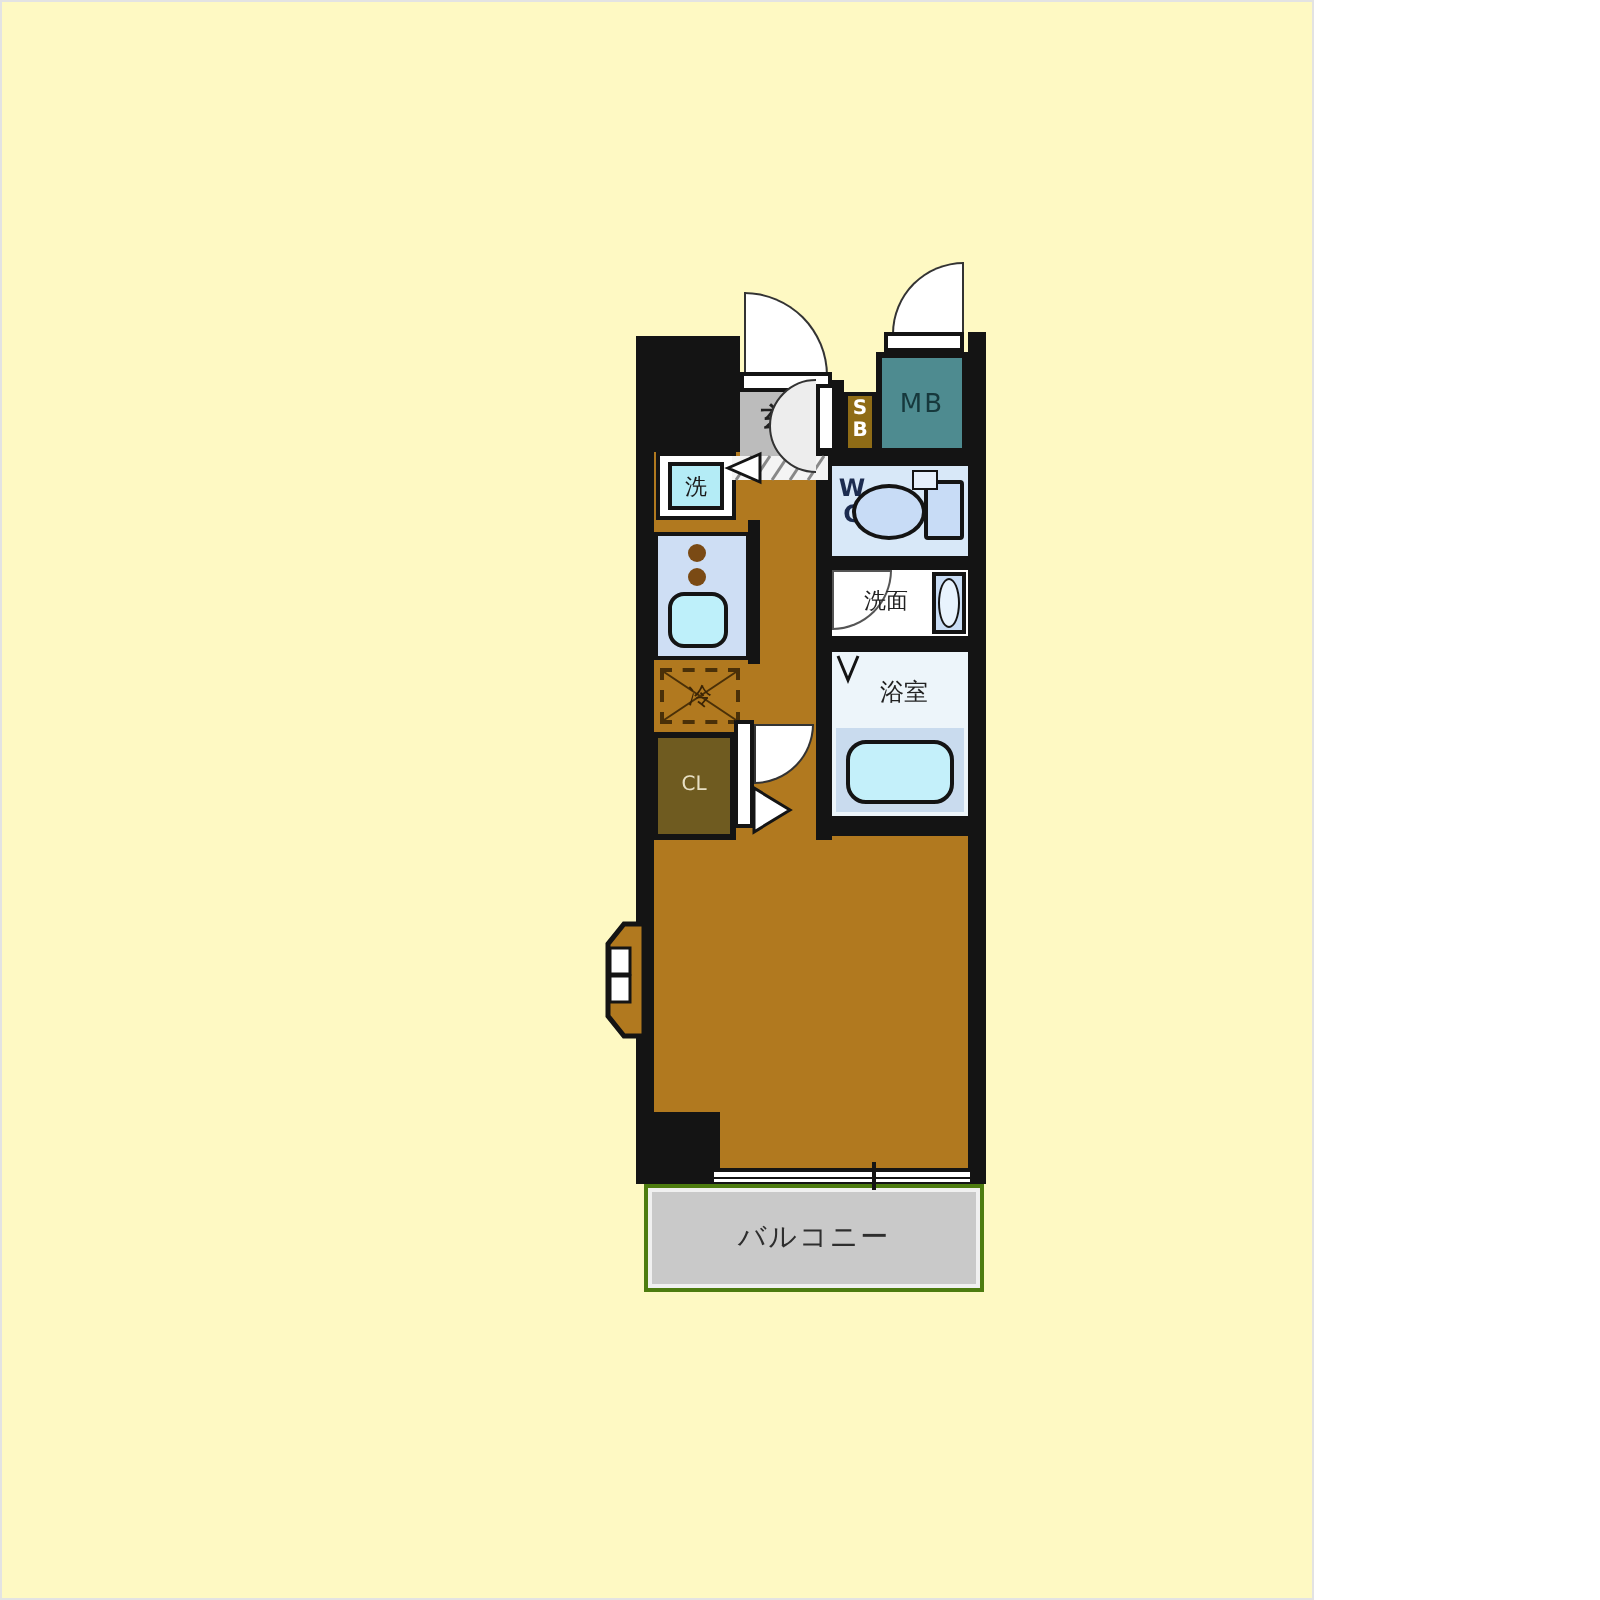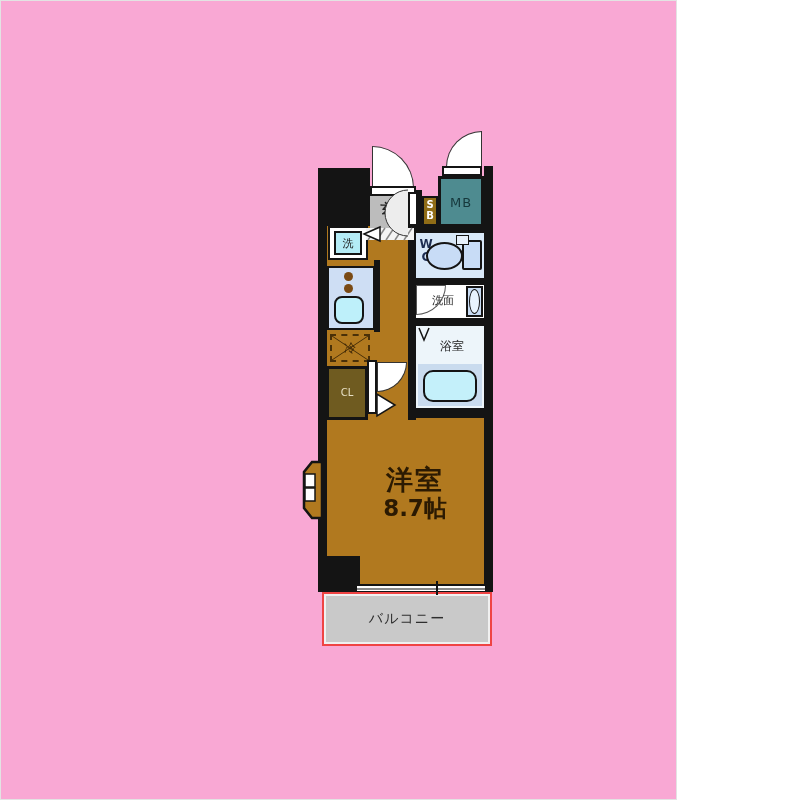--- a/index.html
+++ b/index.html
@@ -1,18 +1,18 @@
 <!DOCTYPE html>
 <html style="--wall: #141414; --floor: #b1791f; --entrance-floor: #bcbcbc; --shoe-box: #8f6c16; --meter-box: #4e8b90; --washer: #b4ecf6; --kitchen-counter: #cedef4; --sink: #bef0fa; --burner: #7a4a14; --wc-floor: #d8e8f8; --toilet: #c8dcf6; --washroom-floor: #ffffff; --vanity: #c8dcf4; --bathroom-floor: #edf5fa; --tub-area: #c9dbee; --bathtub: #c4f0fa; --closet: #6f5b20; --closet-text: #e8e0c4; --balcony-floor: #c9c9c9; --room-text: #2b1a02;"><head>
 <meta charset="utf-8">
 <style>
   html,body{margin:0;padding:0;background:#fff;}
-  #page{position:relative;width:657px;height:800px;background:#f9a8d4;
+  #page{position:relative;width:657px;height:800px;background:#fef9c3;
         box-shadow:inset 0 0 0 1px #e3e3e3;overflow:hidden;
-        font-family:"DejaVu Sans","Liberation Sans",sans-serif;padding-left:20px;}
+        font-family:"DejaVu Sans","Liberation Sans",sans-serif;}
   .abs{position:absolute;box-sizing:border-box;}
   .wall{position:absolute;background:var(--wall);box-sizing:border-box;}
   .leaf{position:absolute;background:#fff;border:2px solid var(--wall);box-sizing:border-box;}
   .arc{position:absolute;background:#fff;border:1.5px solid #333;box-sizing:border-box;}
   .fan{position:absolute;background:#fff;border:1.5px solid #333;box-sizing:border-box;}
   .stack{word-break:break-all;line-height:1.12;text-align:center;font-weight:bold;}
   .lbl{position:absolute;box-sizing:border-box;}
   svg{position:absolute;left:0;top:0;}
 </style>
 </head>
@@ -71,40 +71,36 @@
   <div class="fan" style="left:416px;top:285px;width:30px;height:30px;border-radius:0 0 100% 0;border-color:#555;"></div>
   <div class="lbl" style="left:432px;top:293px;width:36px;font-size:11px;color:#222;">洗面</div>
   <div class="abs" style="left:466px;top:286px;width:17px;height:31px;background:var(--vanity);border:2px solid var(--wall);"></div>
   <div class="abs" style="left:469px;top:289px;width:11px;height:25px;background:#e8f3fd;border:1.5px solid var(--wall);border-radius:50%;"></div>
 
   <div class="abs" style="left:416px;top:326px;width:68px;height:82px;background:var(--bathroom-floor);"></div>
   <div class="lbl" style="left:430px;top:338px;width:44px;text-align:center;font-size:12px;color:#222;">浴室</div>
   <div class="abs" style="left:418px;top:364px;width:64px;height:42px;background:var(--tub-area);"></div>
   <div class="abs" style="left:423px;top:370px;width:54px;height:32px;background:var(--bathtub);border:2px solid var(--wall);border-radius:10px;"></div>
 
-  <div class="lbl" style="left:330px;top:464px;width:170px;text-align:center;color:var(--room-text);font-weight:bold;">
-    <div style="font-size:27px;line-height:1.15;letter-spacing:2px;">洋室</div>
-    <div style="font-size:23px;line-height:1.2;">8.7帖</div>
-  </div>
 
   <div class="wall" style="left:318px;top:168px;width:52px;height:58px;"></div>
   <div class="wall" style="left:318px;top:226px;width:9px;height:330px;"></div>
   <div class="wall" style="left:318px;top:556px;width:42px;height:36px;"></div>
   <div class="wall" style="left:484px;top:166px;width:9px;height:426px;"></div>
   <div class="wall" style="left:412px;top:224px;width:72px;height:9px;"></div>
   <div class="wall" style="left:408px;top:224px;width:8px;height:196px;"></div>
   <div class="wall" style="left:412px;top:278px;width:72px;height:7px;"></div>
   <div class="wall" style="left:412px;top:318px;width:72px;height:8px;"></div>
   <div class="wall" style="left:408px;top:408px;width:84px;height:10px;"></div>
   <div class="wall" style="left:374px;top:260px;width:6px;height:72px;"></div>
   <div class="wall" style="left:416px;top:190px;width:6px;height:38px;"></div>
 
   <div class="abs" style="left:357px;top:584px;width:128px;height:9px;background:#fff;border-top:2px solid var(--wall);border-bottom:2px solid var(--wall);"></div>
 
-  <div class="abs" style="left:322px;top:592px;width:170px;height:54px;background:var(--balcony-floor);border:2px solid #ef4444;
+  <div class="abs" style="left:322px;top:592px;width:170px;height:54px;background:var(--balcony-floor);border:2px solid #4d7c0f;
               box-shadow:inset 0 0 0 2px #f0f0f0;display:flex;align-items:center;justify-content:center;">
     <span style="font-size:14px;color:#2e2e2e;letter-spacing:1px;">バルコニー</span>
   </div>
 
   <svg width="800" height="800" viewBox="0 0 800 800" style="pointer-events:none;">
 
     <rect x="366" y="228" width="48" height="12" fill="#f4f4f4"></rect>
     <g stroke="#888" stroke-width="1.5">
       <line x1="368" y1="240" x2="376" y2="228"></line>
         <line x1="377" y1="240" x2="385" y2="228"></line>

